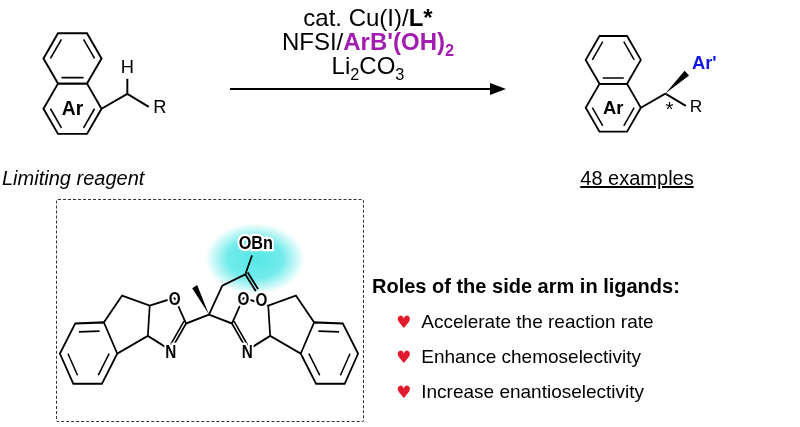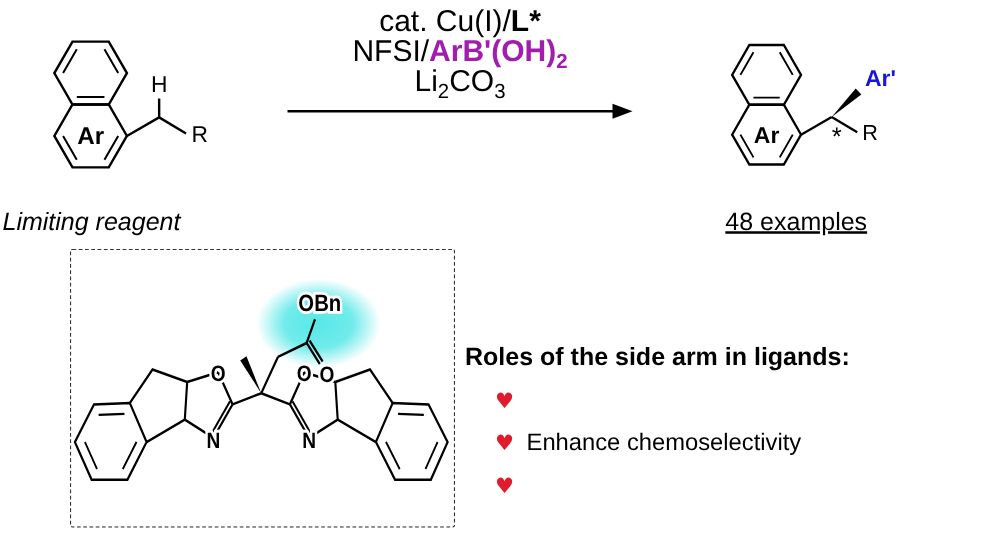--- a/index.html
+++ b/index.html
@@ -103,21 +103,23 @@
   <text class="atom atom-b" x="122" y="91">O</text>
   <text class="atom atom-b" x="118" y="139">N</text>
   <text class="atom atom-b" x="194" y="91">O</text>
   <text class="atom atom-b" x="198" y="139">N</text>
 </svg>
 
 <div class="abs" style="left:372px;top:262px;width:424px;margin-top:13px;">
   <div class="roles-heading">Roles of the side arm in ligands:</div>
   <div class="role-item">
     <span class="heart">♥</span>
+    <span>Accelerate the reaction rate</span>
   </div>
   <div class="role-item">
     <span class="heart">♥</span>
     <span>Enhance chemoselectivity</span>
   </div>
   <div class="role-item">
     <span class="heart">♥</span>
+    <span>Increase enantioselectivity</span>
   </div>
 </div>
 
 </body></html>

